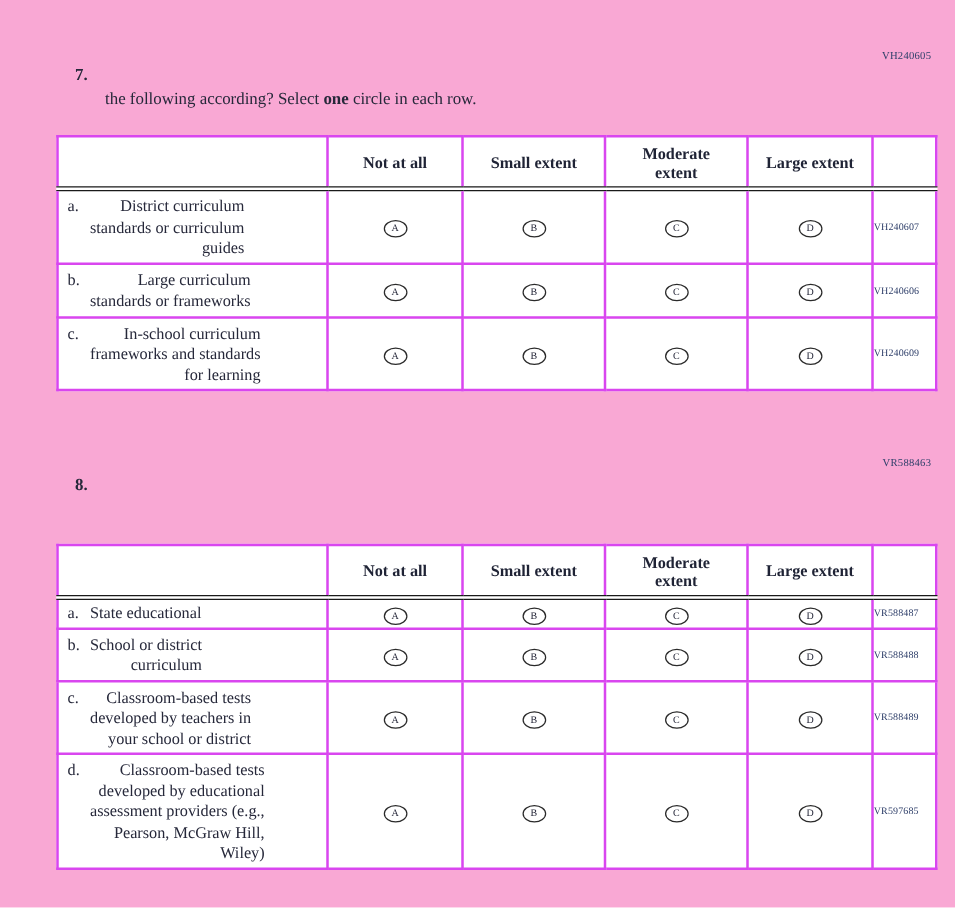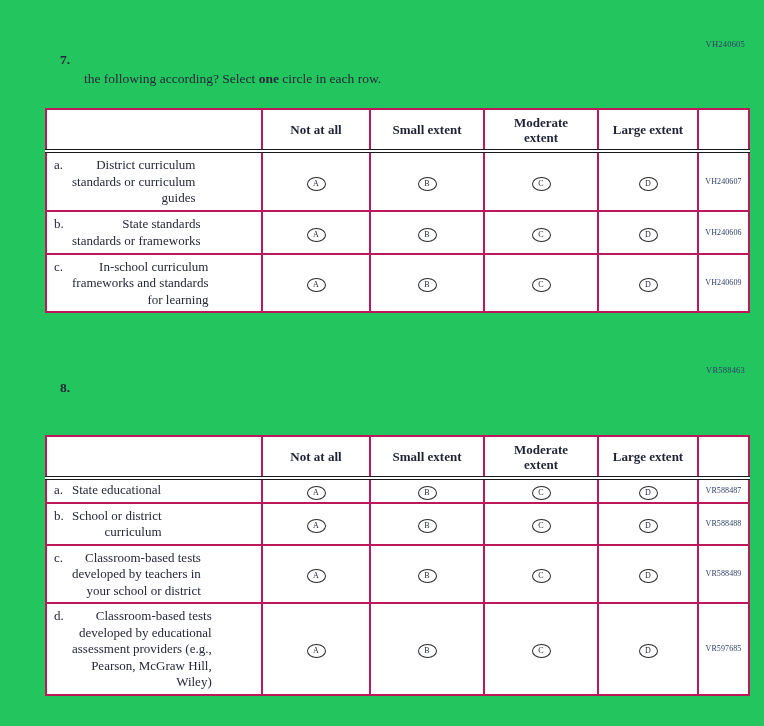--- a/index.html
+++ b/index.html
@@ -1,20 +1,20 @@
 <!DOCTYPE html>
 <html><head>
 <meta charset="utf-8">
 <style>
   html, body { margin: 0; padding: 0; background: #ffffff; }
   .page {
     position: relative;
     width: 764px;
     height: 726px;
-    background: #22c55e;
+    background: #f9a8d4;
     font-family: "Liberation Serif", "DejaVu Serif", serif;
     color: #26283a;
     overflow: hidden;
   }
   .q-code {
     position: absolute;
     right: 19px;
     font-size: 8.5px;
     color: #31416b;
     font-family: "Liberation Serif", serif;
@@ -33,21 +33,21 @@
   .q-body b { font-weight: bold; text-align: center; }
   table.grid {
     position: absolute;
     left: 45px;
     border-collapse: collapse;
     table-layout: fixed;
     width: 703px;
     background: #ffffff;
   }
   table.grid td, table.grid th {
-    border: 2px solid #be185d;
+    border: 2px solid #d946ef;
     padding: 0;
     vertical-align: middle;
   }
   table.grid thead th { border-bottom: 4px double #1a1a1a; }
   th.col-head {
     font-size: 13px;
     font-weight: bold;
     color: #1f2335;
     text-align: center;
     white-space: pre-line;
@@ -72,21 +72,21 @@
     border-radius: 50%;
     font-size: 8px;
     line-height: 12px;
     text-align: center;
     color: #26283a;
     cursor: pointer;
     background: #ffffff;
   }
   td.code-cell, th.code-head { border-left: 3px solid #1a1a1a; }
   td.code-cell {
-    text-align: center;
+    text-align: left;
     font-size: 8px;
     color: #31416b;
     letter-spacing: 0.1px;
   }
   
   #q7-code { top: 39px; }
   #q7-text { top: 50px; }
   #q7-table { top: 108px; }
   
   #q8-code { top: 365px; }
@@ -137,21 +137,21 @@
         <td class="opt-cell"><span class="bubble">A</span></td>
         <td class="opt-cell"><span class="bubble">B</span></td>
         <td class="opt-cell"><span class="bubble">C</span></td>
         <td class="opt-cell"><span class="bubble">D</span></td>
         <td class="code-cell">VH240607</td>
       </tr>
       <tr style="height:43px">
         <td class="label-cell">
           <div class="label-wrap">
               <span class="row-letter">b.</span>
-              <span class="row-label">State standards
+              <span class="row-label">Large curriculum
 standards or frameworks</span>
             </div>
         </td>
         <td class="opt-cell"><span class="bubble">A</span></td>
         <td class="opt-cell"><span class="bubble">B</span></td>
         <td class="opt-cell"><span class="bubble">C</span></td>
         <td class="opt-cell"><span class="bubble">D</span></td>
         <td class="code-cell">VH240606</td>
       </tr>
       <tr style="height:53px">

